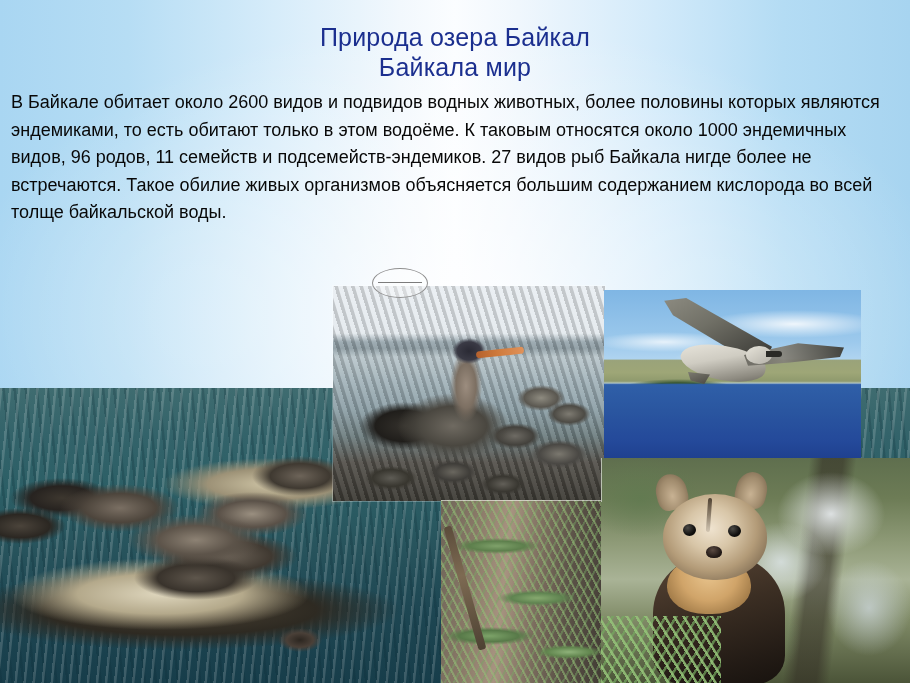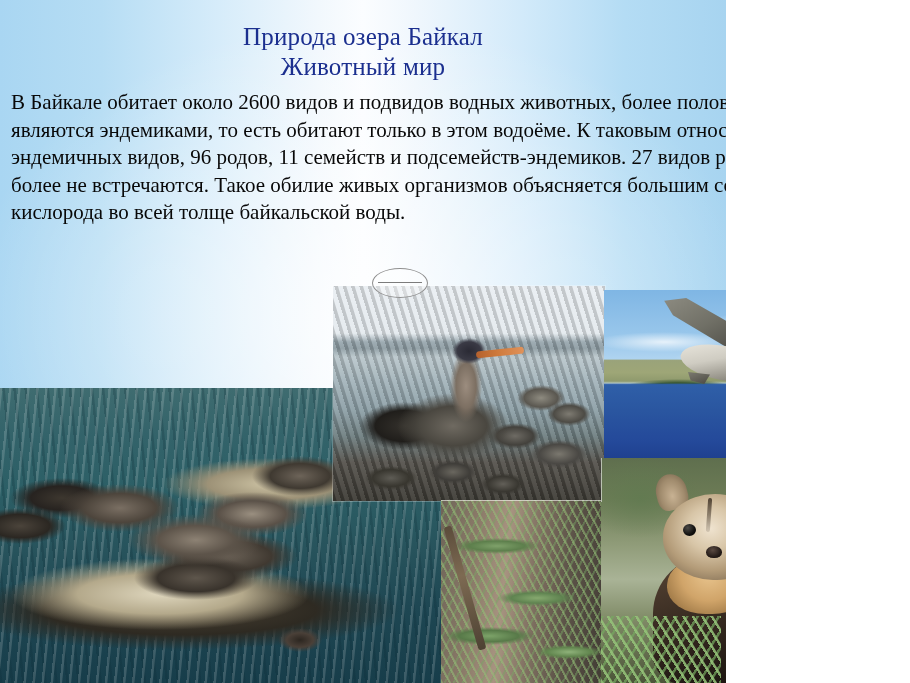--- a/index.html
+++ b/index.html
@@ -3,24 +3,24 @@
 <meta charset="utf-8">
 <title>Природа озера Байкал — Животный мир</title>
 <style>
   html, body {
     margin: 0;
     padding: 0;
     background: #ffffff;
   }
   #slide {
     position: relative;
-    width: 726px;
+    width: 910px;
     height: 683px;
     overflow: hidden;
-    font-family: Liberation Serif, serif;
+    font-family: Liberation Sans, sans-serif;
     
     background:
       linear-gradient(to right,
         #a9d6f2 0%,
         #b6ddf4 14%,
         #d6ecfa 30%,
         #f2f8fd 44%,
         #fbfdff 50%,
         #f0f7fd 57%,
         #d2eafa 72%,
@@ -56,21 +56,21 @@
     letter-spacing: 0.2px;
   }
 
   .body-text {
     position: absolute;
     left: 11px;
     top: 89px;
     width: 890px;
     z-index: 6;
     color: #080808;
-    font-size: 21px;
+    font-size: 18px;
     line-height: 27.5px;
     text-align: left;
   }
   .body-text p {
     margin: 0;
   }
 
   
   .photo {
     position: absolute;
@@ -418,21 +418,21 @@
     z-index: 5;
   }
 </style>
 </head>
 <body>
 
 <div id="slide">
 
   <div class="title-block">
     <span class="title-line">Природа озера Байкал</span>
-    <span class="title-line">Животный мир</span>
+    <span class="title-line">Байкала мир</span>
   </div>
 
   <div class="body-text">
     <p>В Байкале обитает около 2600 видов и подвидов водных животных, более половины которых являются эндемиками, то есть обитают только в этом водоёме. К таковым относятся около 1000 эндемичных видов, 96 родов, 11 семейств и подсемейств-эндемиков. 27 видов рыб Байкала нигде более не встречаются. Такое обилие живых организмов объясняется большим содержанием кислорода во всей толще байкальской воды.</p>
   </div>
 
   <div class="photo" id="photo-seals"></div>
 
   <div class="photo" id="photo-merganser">
     <div id="merganser-bill"></div>

